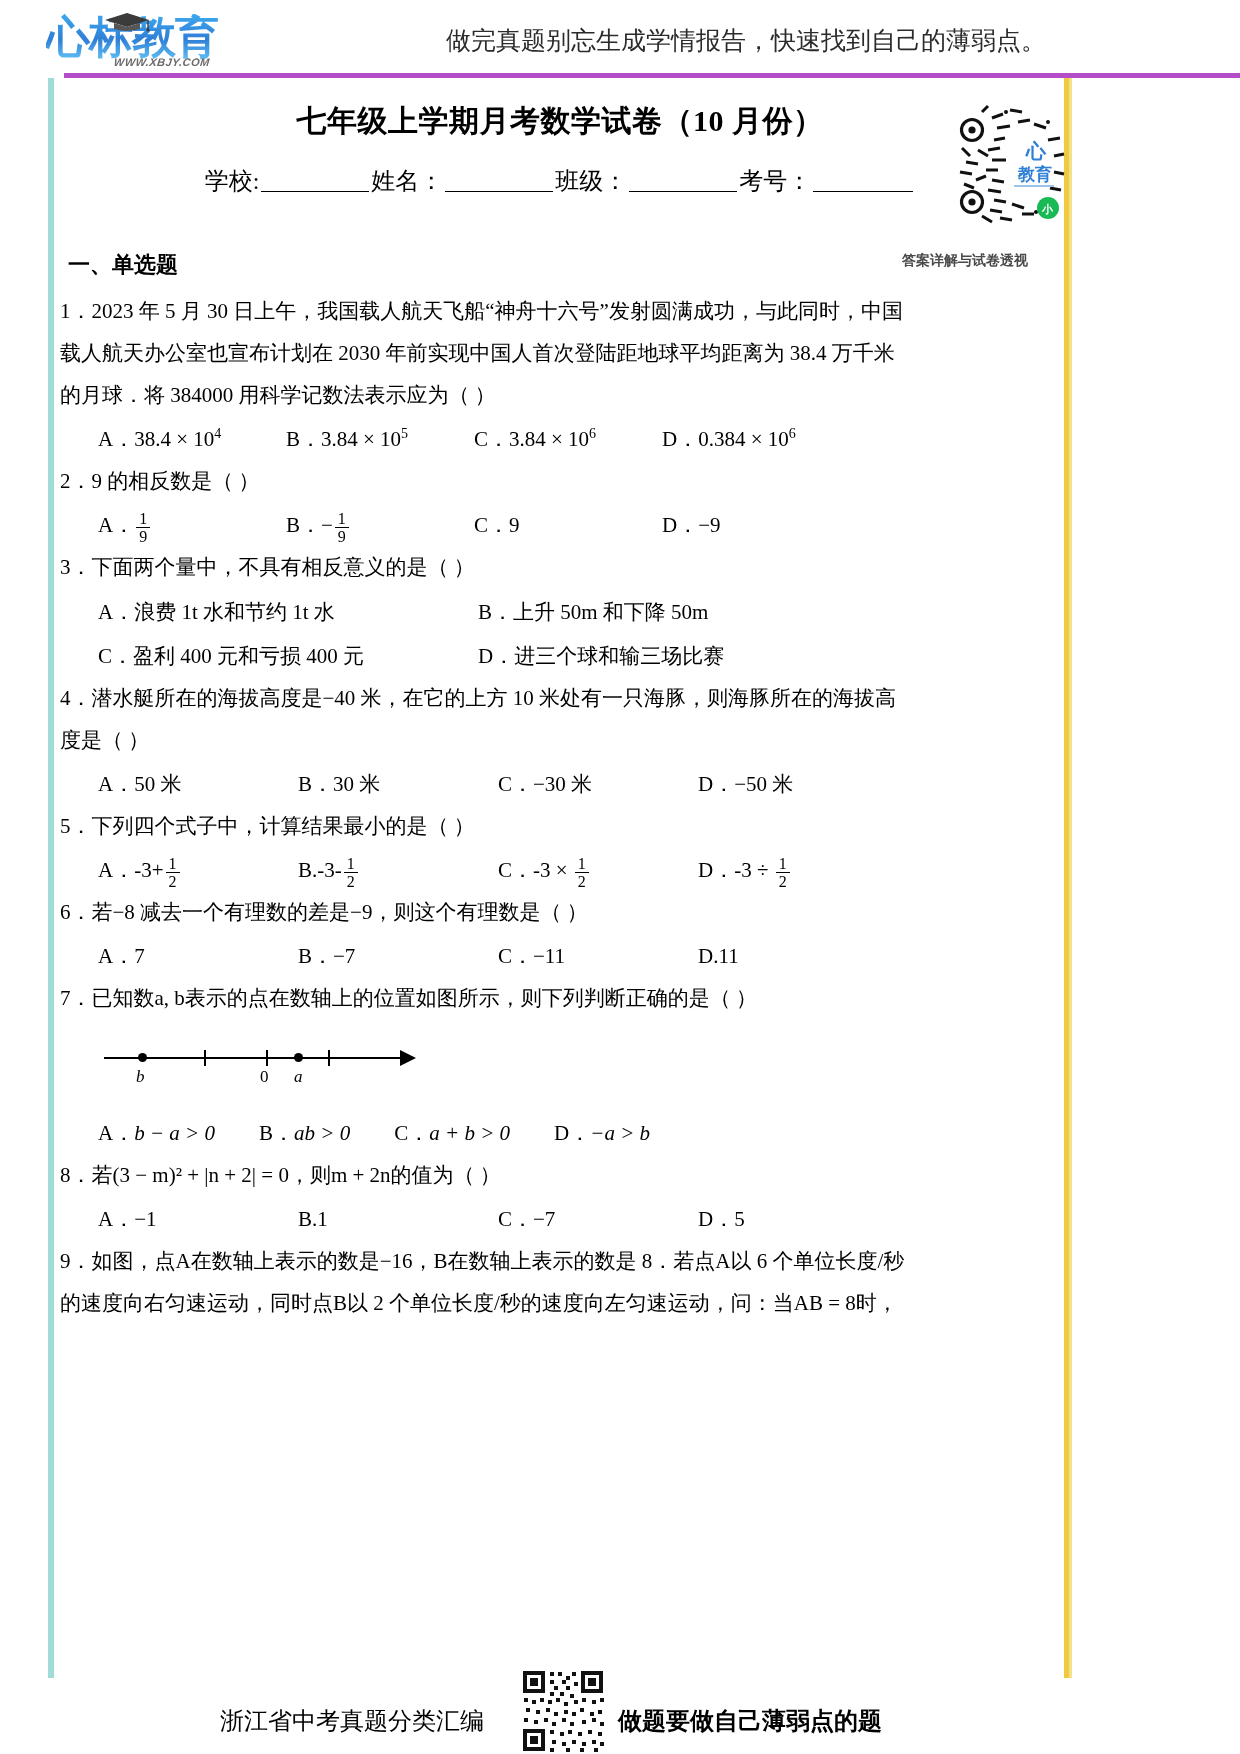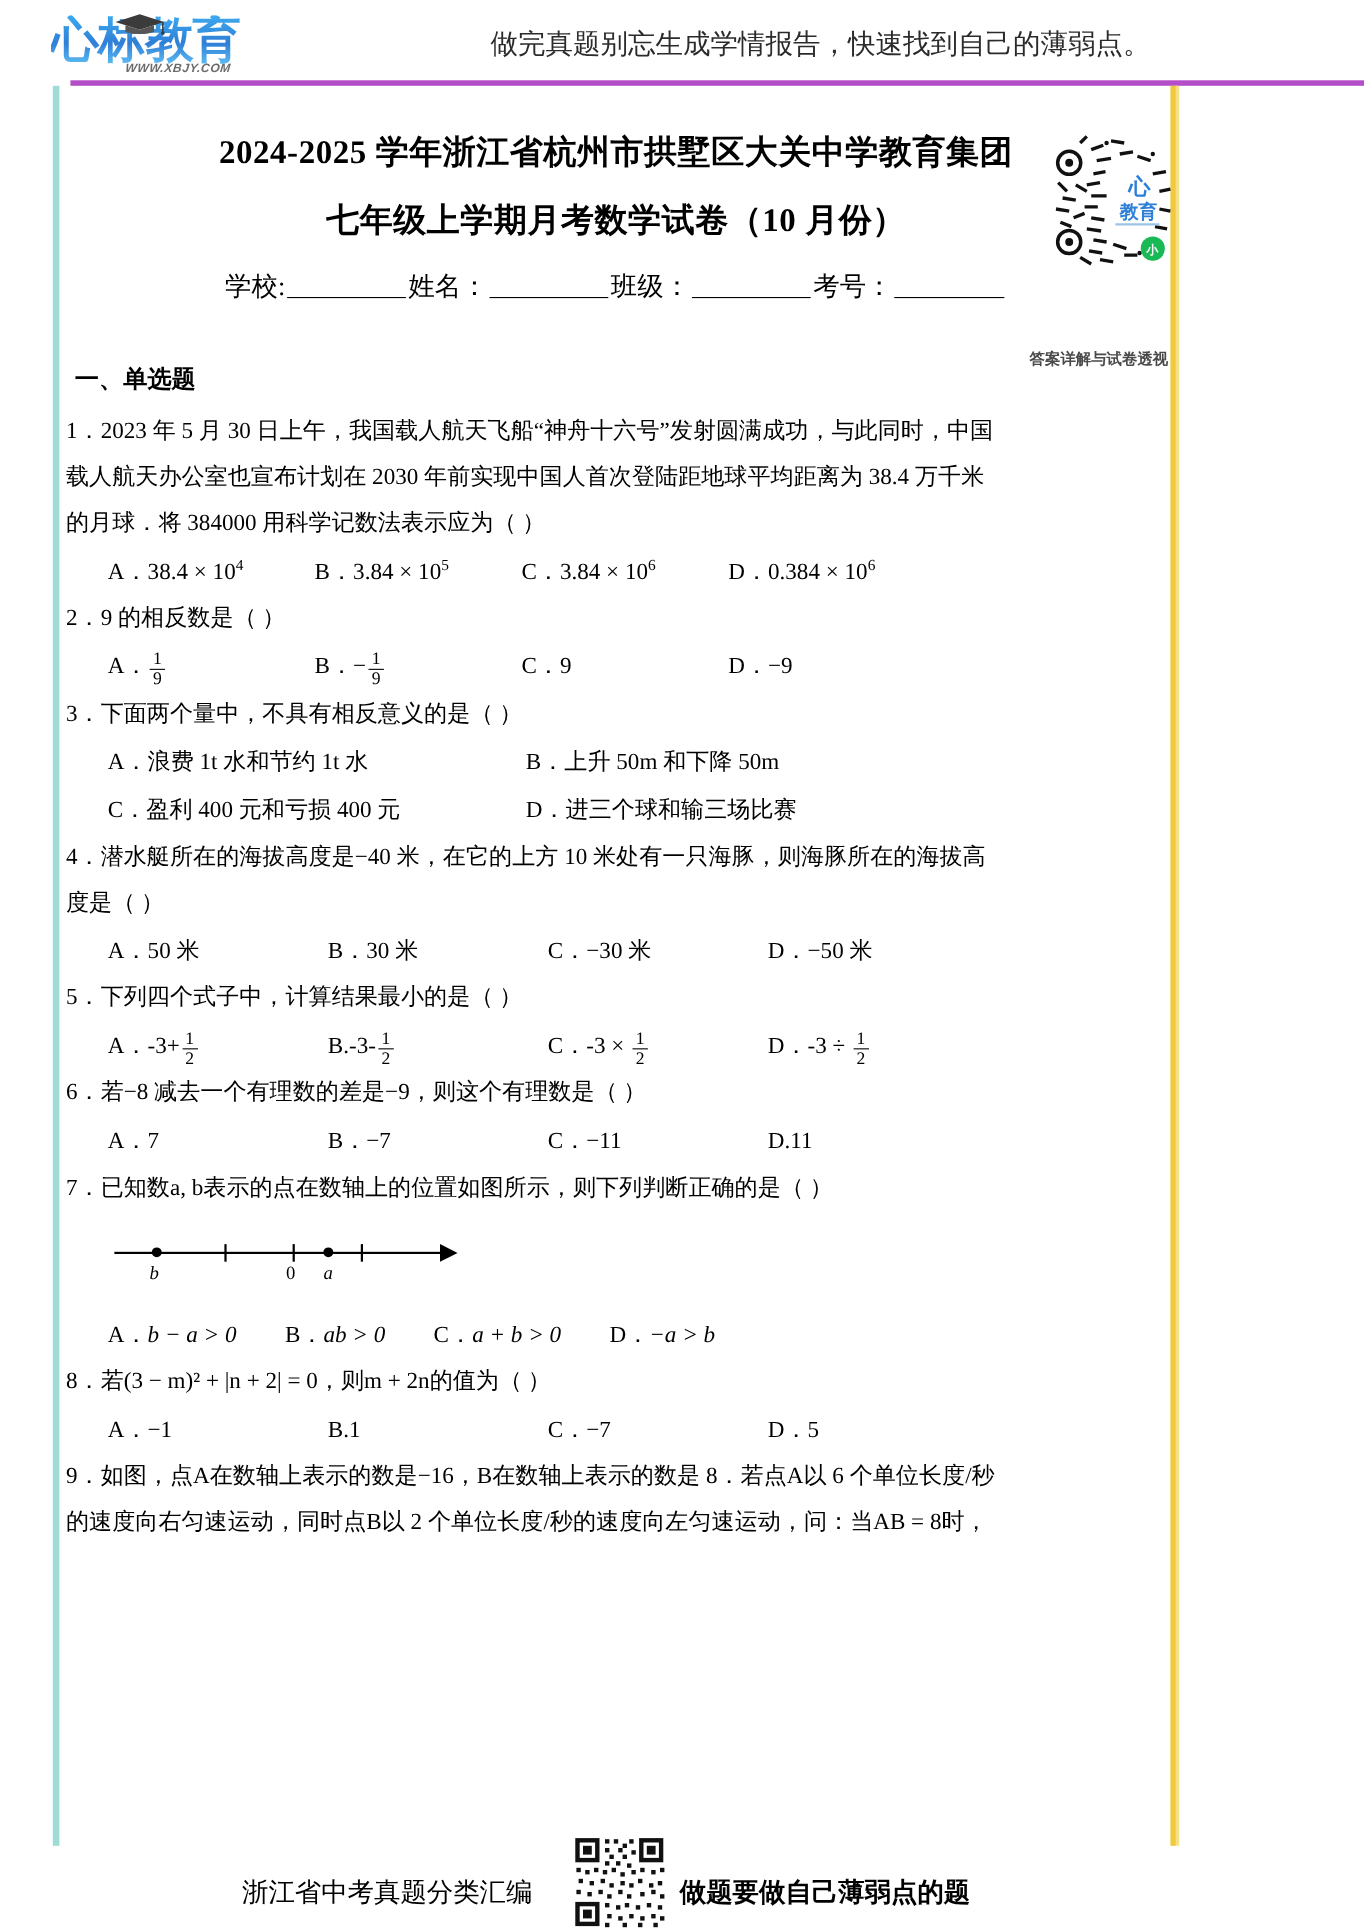--- a/index.html
+++ b/index.html
@@ -91,26 +91,25 @@
     margin:0 2px;
   }
   .blank.narrow{width:100px;}
   
   .qr-box{
     position:absolute;right:-6px;top:12px;
     width:118px;height:124px;
   }
   .qr-caption{
     position:absolute;right:-2px;top:160px;
-    width:160px;text-align:right;
+    width:160px;text-align:left;
     font-family:"Liberation Sans","DejaVu Sans",sans-serif;
     font-weight:bold;
     font-size:14px;color:#4a4a4a;
     white-space:nowrap;
-    margin-top:48px;
   }
   
   .content{margin-top:52px;}
   .section-head{
     font-family:"Liberation Sans","DejaVu Sans",sans-serif;
     font-weight:bold;
     font-size:22px;line-height:34px;
     margin:0 0 8px 8px;
   }
   .q{
@@ -253,21 +252,20 @@
           <circle cx="100" cy="18" r="2"></circle>
         </g>
         <text x="78" y="54" font-family="Liberation Sans, sans-serif" font-size="20" font-weight="bold" fill="#2f7fd6">心</text>
         <text x="70" y="76" font-family="Liberation Sans, sans-serif" font-size="17" font-weight="bold" fill="#2f7fd6">教育</text>
         <line x1="66" y1="82" x2="106" y2="82" stroke="#9bc4e8" stroke-width="2"></line>
         <circle cx="100" cy="104" r="11" fill="#19b955"></circle>
         <text x="94" y="109" font-family="Liberation Sans, sans-serif" font-size="11" font-weight="bold" fill="#fff">小</text>
       </svg>
     </div>
 
-    <div class="doc-title line1">2024-2025 学年浙江省杭州市拱墅区大关中学教育集团</div>
     <div class="doc-title line2">七年级上学期月考数学试卷（10 月份）</div>
 
     <div class="info-line">
       <span>学校:</span><span class="blank"></span><span>姓名：</span><span class="blank"></span><span>班级：</span><span class="blank"></span><span>考号：</span><span class="blank narrow"></span>
     </div>
 
     <div class="qr-caption">答案详解与试卷透视</div>
   </div>
 
   <div class="content">

